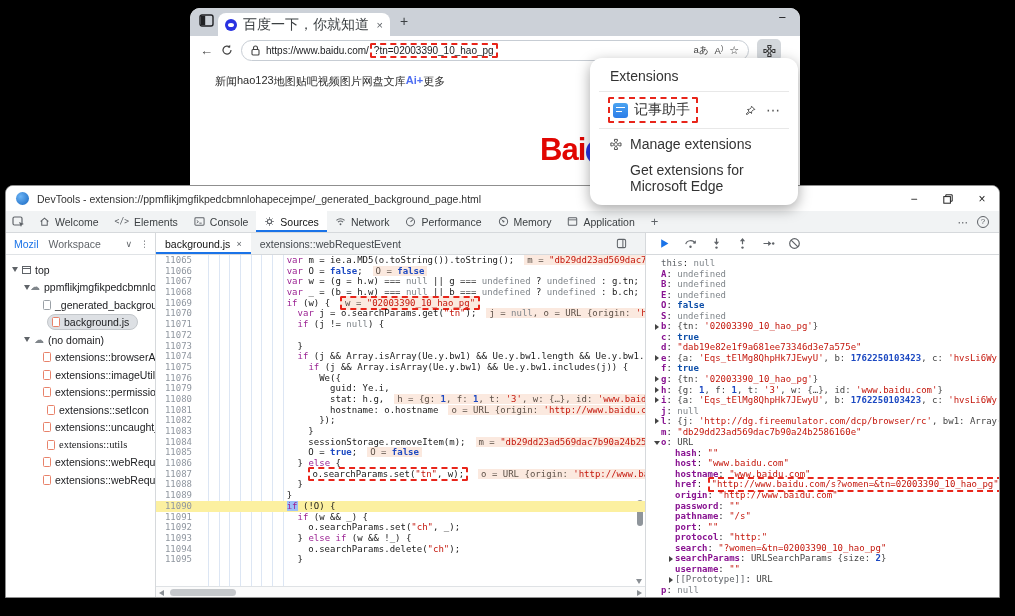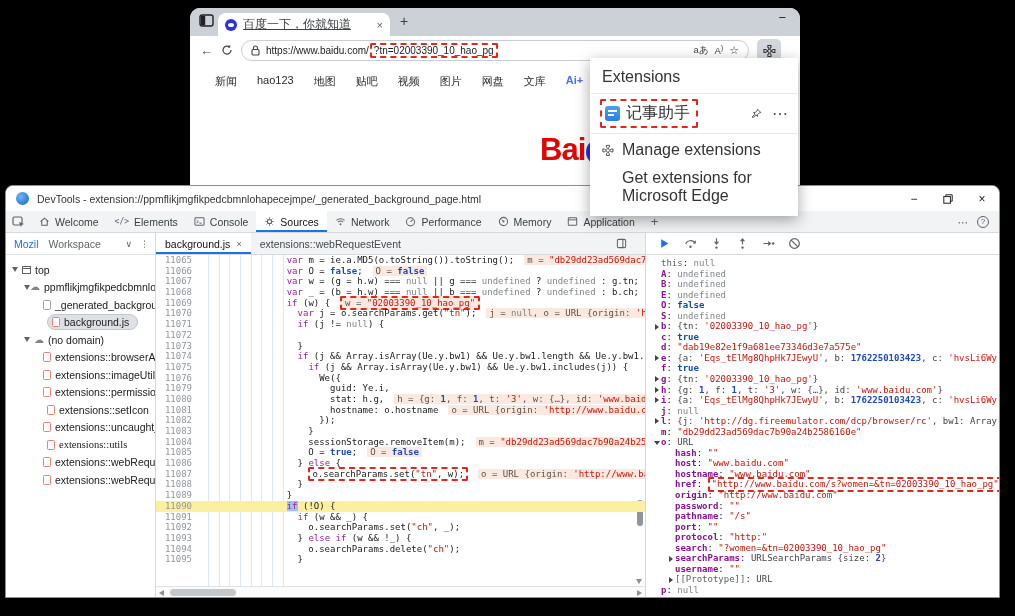--- a/index.html
+++ b/index.html
@@ -12,50 +12,50 @@
   
   .redbox{border:2px dashed #e8251a;border-radius:2px;}
 
   
   #browser{position:absolute;left:190px;top:8px;width:610px;height:180px;background:#fff;
     border-radius:10px 10px 0 0;}
   .tabbar{height:28px;background:#ccd1d8;border-radius:10px 10px 0 0;position:relative;display:flex;align-items:flex-end;}
   .tabactions{position:absolute;left:9px;top:6px;}
   .btab{position:absolute;left:28px;top:5px;width:172px;height:23px;background:#fff;
     border-radius:8px 8px 0 0;display:flex;align-items:center;padding:0 7px;gap:6px;}
-  .btab .title{font-size:12px;color:#3c4043;flex:1;white-space:nowrap;overflow:hidden;text-decoration:underline;}
+  .btab .title{font-size:14px;color:#3c4043;flex:1;white-space:nowrap;overflow:hidden;}
   .btab .close{font-size:11px;color:#5f6368;cursor:default;}
   .favicon{width:12px;height:12px;border-radius:50%;background:#2932e1;position:relative;flex:none;}
   .favicon::after{content:"";position:absolute;left:3px;top:4px;width:6px;height:4px;border-radius:50%;background:#fff;}
   .newtab{position:absolute;left:210px;top:5px;font-size:14px;color:#3c4043;}
   .bwin-min{position:absolute;right:14px;top:2px;font-size:13px;color:#202124;}
   .btoolbar{height:28px;background:#fff;display:flex;align-items:center;padding:0 10px;gap:8px;}
   .backarrow{font-size:13px;color:#444;}
   .addrpill{flex:none;width:508px;height:21px;border:1px solid #c7cdd4;border-radius:11px;
     display:flex;align-items:center;padding:0 9px;gap:6px;background:#fff;}
   .url{font-size:10px;color:#202124;white-space:nowrap;display:flex;align-items:center;}
   .url .hl{padding:0 2px;margin-left:1px;}
   .pillspace{flex:1;}
   .pill-ic{font-size:9.5px;color:#444;}
   .star{font-size:11px;color:#444;}
   .extbtn{width:24px;height:22px;background:#d3d7db;border-radius:5px;display:flex;align-items:center;justify-content:center;}
   .bpage{position:relative;height:124px;background:#fff;overflow:hidden;}
-  .bnav{display:flex;gap:20px;padding:10px 0 0 25px;font-size:11px;color:#2a2a2a;}
+  .bnav{display:flex;padding:10px 0 0 25px;font-size:11px;color:#2a2a2a;}
   .bnav .lnk{white-space:nowrap;}
   .bnav .ai{color:#4e6ef2;font-weight:bold;}
   .blogo{position:absolute;left:350px;top:68px;display:flex;align-items:center;font-weight:bold;}
   .blogo .bai{font-size:31px;color:#e10602;letter-spacing:-1px;}
   .blogo .paw{width:26px;height:26px;border-radius:50%;background:#2932e1;margin:4px 2px 0 1px;position:relative;}
   .blogo .paw::before{content:"";position:absolute;left:5px;top:8px;width:6px;height:12px;border-radius:50%;background:#fff;transform:rotate(14deg);}
   .blogo .paw::after{content:"";position:absolute;left:14px;top:8px;width:6px;height:12px;border-radius:50%;background:#fff;transform:rotate(-14deg);}
   .blogo .cn{font-size:27px;color:#e10602;margin-left:3px;}
 
   
-  .extmenu{position:absolute;left:400px;top:50px;width:208px;background:#fff;border-radius:0;
-    box-shadow:0 4px 14px rgba(0,0,0,.35);z-index:6;padding:2px 0;font-size:16px;color:#333;}
+  .extmenu{position:absolute;left:400px;top:50px;width:208px;background:#fff;border-radius:12px;
+    box-shadow:0 4px 14px rgba(0,0,0,.35);z-index:6;padding:2px 8px;font-size:14px;color:#333;}
   .extmenu .hdr{padding:8px 12px 7px;}
   .extmenu .div{height:1px;background:#e8e8e8;margin:0 1px;}
   .extrow{display:flex;align-items:center;padding:5px 10px;}
   .extrow .wrap{display:flex;align-items:center;gap:6px;padding:2px 6px 2px 3px;}
   .noteicon{width:15px;height:15px;border-radius:3px;background:linear-gradient(#4aa3f0,#2b7de9);position:relative;flex:none;}
   .noteicon::before{content:"";position:absolute;left:3px;top:4px;width:9px;height:1.5px;background:#fff;}
   .noteicon::after{content:"";position:absolute;left:3px;top:8px;width:6px;height:1.5px;background:#fff;}
   .extrow .tail{margin-left:auto;display:flex;align-items:center;gap:10px;color:#555;}
   .mrow{display:flex;align-items:center;gap:8px;padding:7px 12px;}
   .grow{padding:3px 12px 9px 32px;}

